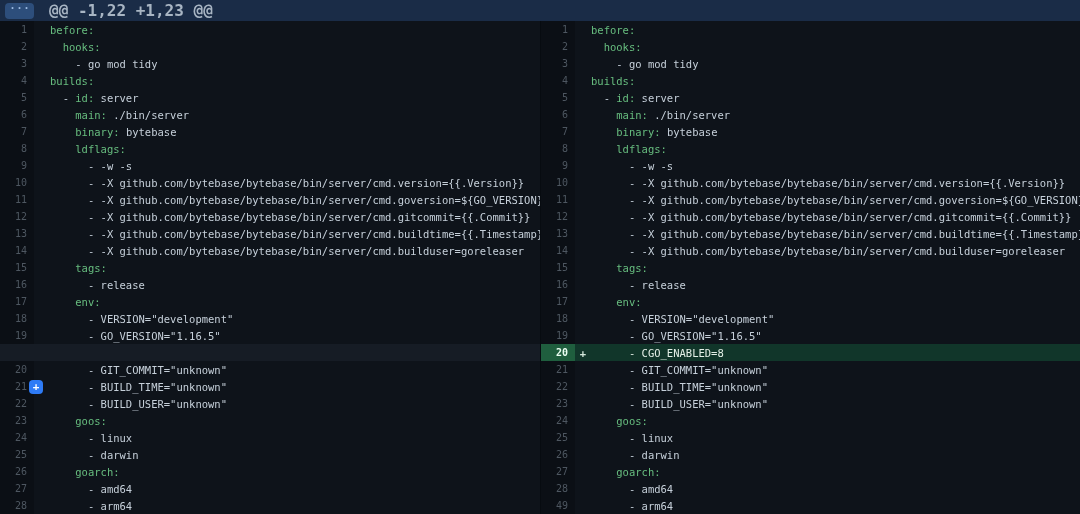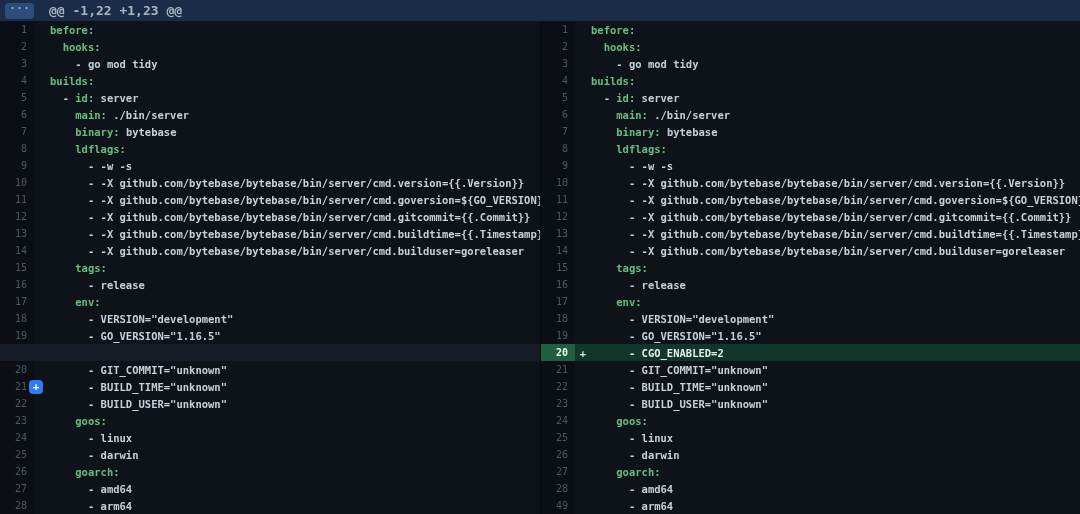--- a/index.html
+++ b/index.html
@@ -37,21 +37,21 @@
     line-height: 10px;
     display: flex;
     align-items: center;
     justify-content: center;
     padding: 0 0 3px 1px;
     cursor: pointer;
   }
   .hunk-text {
     margin-left: 15px;
     color: #a8b5c3;
-    font-size: 13px;
+    font-size: 16px;
     font-weight: 700;
     white-space: pre;
   }
   
   .panes {
     display: flex;
     height: 493px;
   }
   .pane {
     flex: none;
@@ -84,21 +84,21 @@
     flex: none;
     width: 16px;
     text-align: center;
     font-size: 10.5px;
     font-weight: 700;
     color: #d4e8db;
   }
   .code {
     white-space: pre;
     font-size: 10.5px;
-    font-weight: 700;
+    font-weight: 400;
     color: #c6d0da;
   }
   .k { color: #67bd7f; }
   .p { color: #c6d0da; }
   .row-added { background: #11362a; }
   .row-added .gutter { background: #1f5e3e; color: #eafff2; font-weight: 700; }
   .row-added .code, .row-added .p { color: #e4efe7; }
   .row-filler { background: #161c25; }
   .row-filler .gutter { background: #161c25; }
   .add-btn {
@@ -372,21 +372,21 @@
           <div class="code"><span class="p">      - VERSION="development"</span></div>
         </div>
         <div class="row">
           <div class="gutter">19</div>
           <div class="sign"></div>
           <div class="code"><span class="p">      - GO_VERSION="1.16.5"</span></div>
         </div>
         <div class="row row-added">
           <div class="gutter">20</div>
           <div class="sign">+</div>
-          <div class="code"><span class="p">      - CGO_ENABLED=2</span></div>
+          <div class="code"><span class="p">      - CGO_ENABLED=8</span></div>
         </div>
         <div class="row">
           <div class="gutter">21</div>
           <div class="sign"></div>
           <div class="code"><span class="p">      - GIT_COMMIT="unknown"</span></div>
         </div>
         <div class="row">
           <div class="gutter">22</div>
           <div class="sign"></div>
           <div class="code"><span class="p">      - BUILD_TIME="unknown"</span></div>

